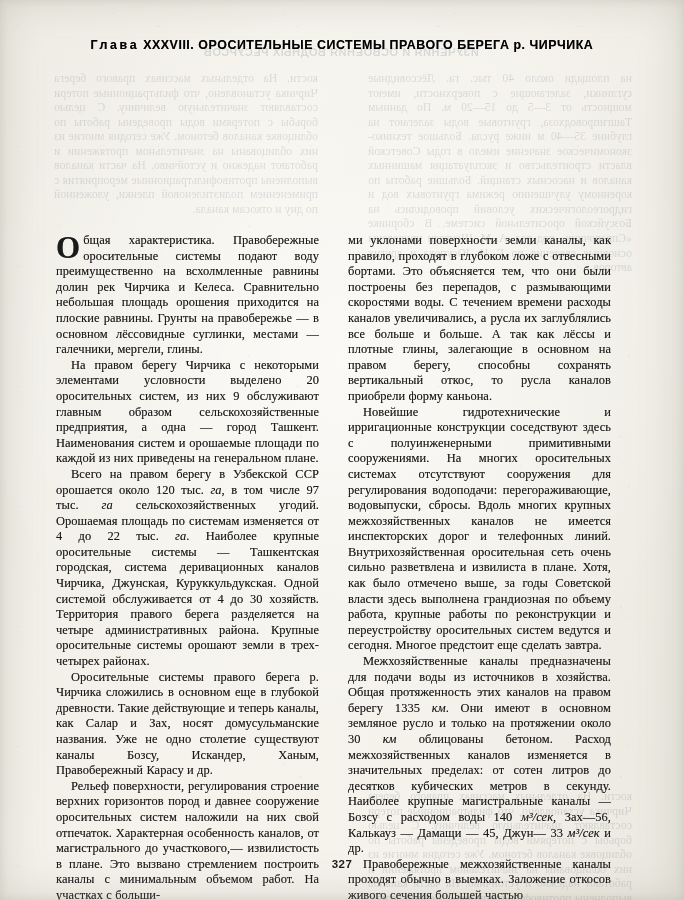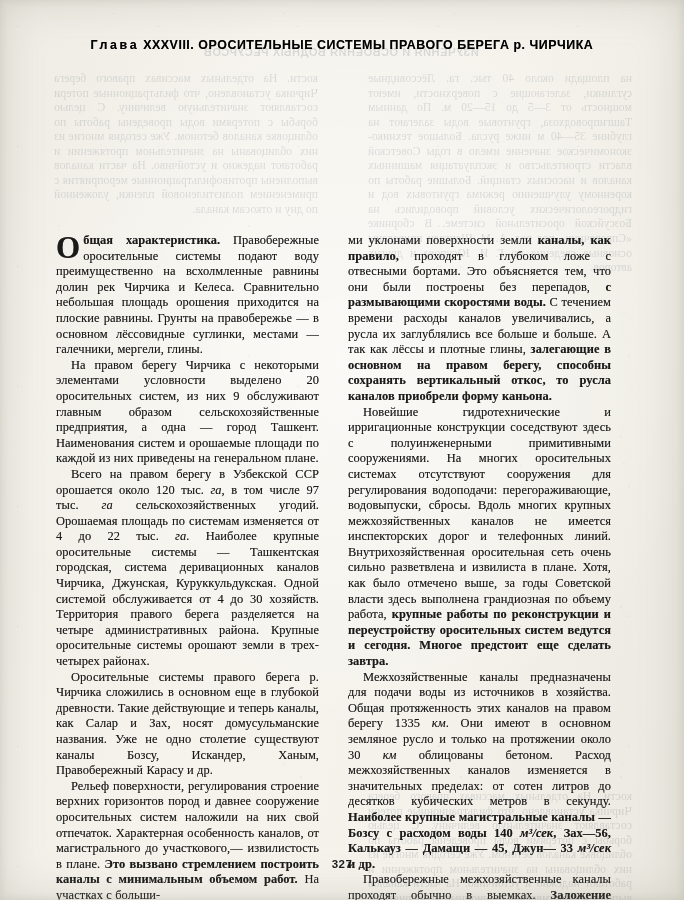--- a/index.html
+++ b/index.html
@@ -119,21 +119,21 @@
     float: left;
     font-size: 31px;
     line-height: 25px;
     font-weight: bold;
     padding: 1px 3px 0 0;
     margin-top: 1px;
     font-family: "Liberation Serif", "DejaVu Serif", serif;
   }
   #para-intro { text-indent: 0; }
 
-  .b   { font-weight: bold; margin-top: 20px; }
+  .b   { font-weight: normal; margin-top: 20px; }
   .it  { font-style: italic; }
 
   
   #folio {
     position: absolute;
     left: 0;
     right: 0;
     top: 858px;
     text-align: center;
     font-family: "Liberation Sans", "DejaVu Sans", sans-serif;

